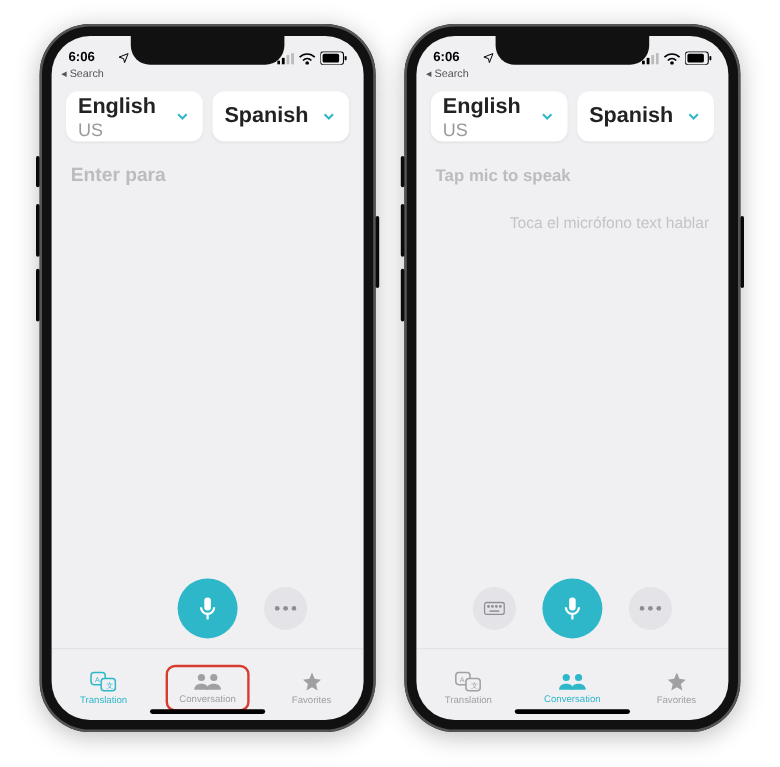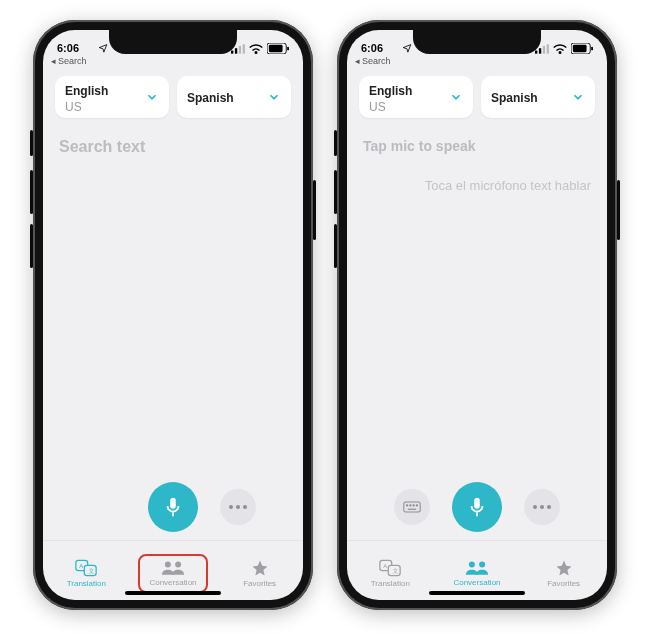--- a/index.html
+++ b/index.html
@@ -78,22 +78,22 @@
     flex:1;
     background:#fff;
     border-radius:10px;
     height:42px;
     display:flex;
     align-items:center;
     justify-content:space-between;
     padding:0 10px;
     box-shadow: 0 1px 2px rgba(0,0,0,.06);
   }
-  .lang-name { font-size:12px; font-weight:600; color:#222; }
-  .lang-sub { font-size:12px; color:#9a9a9a; display:block; margin-top:1px;}
+  .lang-name { font-size:18px; font-weight:600; color:#222; }
+  .lang-sub { font-size:15px; color:#9a9a9a; display:block; margin-top:1px;}
   .chev { color:#2eb7c9; }
   .prompt {
     color:#bcbcc0;
     font-size:16px;
     font-weight:600;
     padding: 6px 4px;
   }
   .prompt-secondary {
     color:#c4c4c8;
     font-size:13px;
@@ -223,21 +223,21 @@
             <span class="lang-sub"></span>
           </div>
           <span class="chev">
             <svg width="14" height="14" viewBox="0 0 24 24" fill="none" stroke="#2eb7c9" stroke-width="3">
                 <path d="M6 9l6 6 6-6"></path>
               </svg>
           </span>
         </div>
       </div>
 
-      <div class="prompt">Search text</div>
+      <div class="prompt">Enter para</div>
 
       <div style="flex:1"></div>
 
       <div class="bottom-actions">
         <div style="width:36px"></div>
         <div class="mic">
           <svg width="22" height="22" viewBox="0 0 24 24" fill="#fff">
               <path d="M12 14a3 3 0 0 0 3-3V5a3 3 0 0 0-6 0v6a3 3 0 0 0 3 3z"></path>
               <path d="M19 11a7 7 0 0 1-14 0h2a5 5 0 0 0 10 0h2z"></path>
               <rect x="11" y="18" width="2" height="4"></rect>

